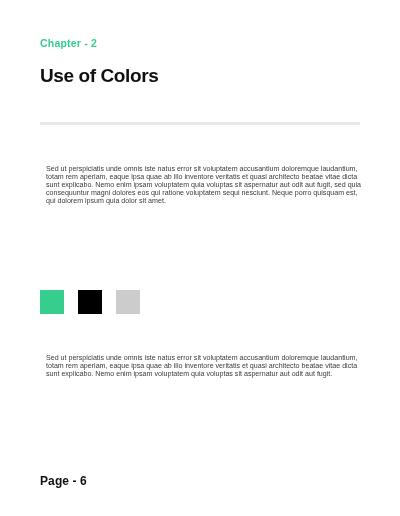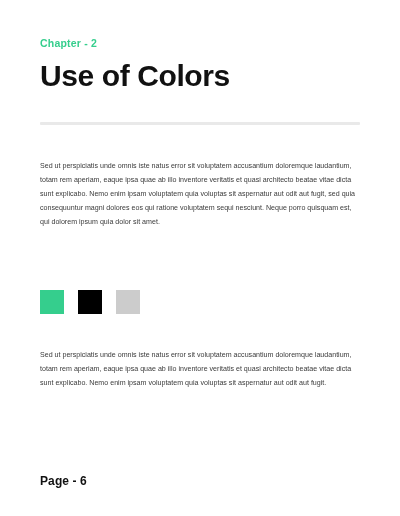--- a/index.html
+++ b/index.html
@@ -37,21 +37,21 @@
     font-size: 10.5px;
     font-weight: 700;
     letter-spacing: 0.2px;
     color: #35ce8d;
     line-height: 14px;
     margin: 0;
     white-space: nowrap;
   }
 
   .page-title {
-    font-size: 30px;
+    font-size: 19px;
     font-weight: 700;
     letter-spacing: -0.4px;
     color: #111111;
     line-height: 34px;
     margin: 0;
     padding-top: 9px;
     white-space: nowrap;
   }
 
   .title-divider {
@@ -63,24 +63,24 @@
     background: #e9e9e9;
     border-radius: 1px;
   }
 
   
   .body-text {
     position: absolute;
     left: 40px;
     width: 320px;
     font-size: 7.1px;
-    line-height: 14px;
+    line-height: 8px;
     color: #3a3a3a;
     text-align: left;
-    margin: 0;
+    margin: 6px;
   }
 
   .body-text.first  { top: 159px; }
   .body-text.second { top: 348px; }
 
   
   .swatch-row {
     position: absolute;
     left: 40px;
     top: 290px;

